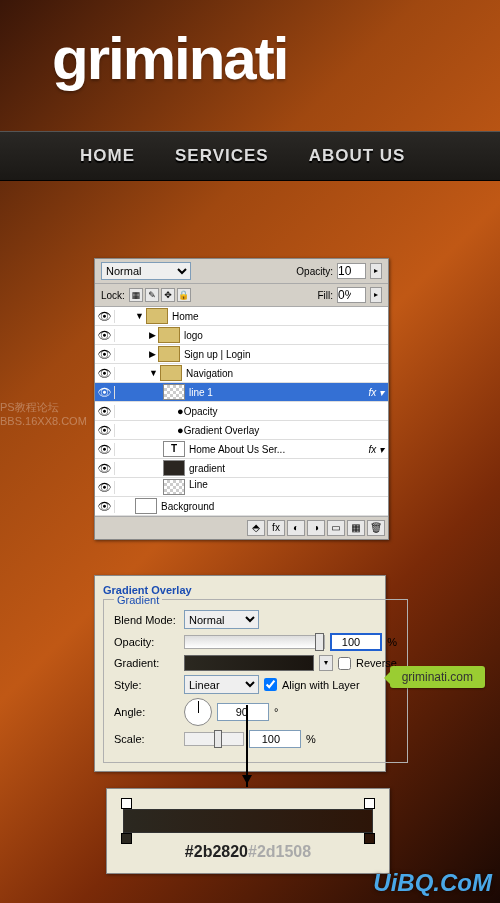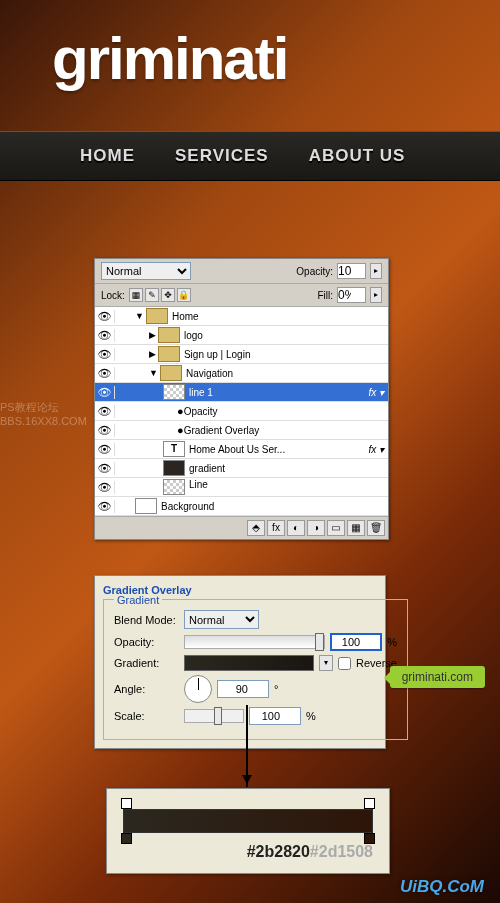--- a/index.html
+++ b/index.html
@@ -57,26 +57,26 @@
 .slider-mini .knob{position:absolute;left:50%;top:-3px;width:8px;height:18px;background:#e8e8e8;border:1px solid #666}
 .callout{position:absolute;right:15px;top:666px;background:#9acd32;color:#333;font-size:12px;padding:4px 12px;border-radius:3px;box-shadow:0 1px 2px rgba(0,0,0,0.4)}
 .callout::before{content:'';position:absolute;left:-12px;top:6px;border:6px solid transparent;border-right-color:#9acd32}
 .grad-editor{position:absolute;left:106px;top:788px;width:284px;background:#ece9d8;border:1px solid #888;padding:12px 16px;box-shadow:1px 1px 3px rgba(0,0,0,0.4)}
 .grad-bar{height:24px;background:linear-gradient(to right,#2b2820,#2d1508);border:1px solid #333;position:relative;margin:8px 0}
 .stop{position:absolute;width:11px;height:11px;background:#fff;border:1px solid #000}
 .stop.tl{top:-12px;left:-3px}
 .stop.tr{top:-12px;right:-3px}
 .stop.bl{bottom:-12px;left:-3px;background:#2b2820}
 .stop.br{bottom:-12px;right:-3px;background:#2d1508}
-.hex-row{display:flex;justify-content:flex-end;margin-top:10px}
+.hex-row{display:flex;justify-content:center;margin-top:10px}
 .hex-row span{font-size:16px;font-weight:bold;color:#222}
 .hex-row span.fade{color:#aaa}
 .arrow-line{position:absolute;left:246px;top:705px;width:2px;height:82px;background:#000}
 .arrow-line::after{content:'';position:absolute;bottom:-2px;left:-4px;border:5px solid transparent;border-top:9px solid #000}
-.wm2{position:absolute;right:16px;bottom:6px;color:#4aa8e8;font-size:17px;font-style:italic;font-weight:bold;text-shadow:0 0 4px rgba(0,0,0,0.6)}
+.wm2{position:absolute;right:8px;bottom:6px;color:#4aa8e8;font-size:24px;font-style:italic;font-weight:bold;text-shadow:0 0 4px rgba(0,0,0,0.6)}
 </style>
 </head>
 <body>
 
 <div class="logo-area">
   <h1>griminati</h1>
 </div>
 
 <nav class="nav">
   <a>HOME</a>
@@ -243,20 +243,26 @@
       <span>%</span>
     </div>
     <div class="gd-row">
       <label>Gradient:</label>
       <div class="grad-preview"></div>
       <span class="grad-dd">▾</span>
       <input type="checkbox" class="cb" style="">
       <span>Reverse</span>
     </div>
     <div class="gd-row">
+      <label>Style:</label>
+      <select class="gd-select"><option>Linear</option></select>
+      <input type="checkbox" class="cb" checked="" style="">
+      <span>Align with Layer</span>
+    </div>
+    <div class="gd-row">
       <label>Angle:</label>
       <div class="angle-dial"></div>
       <input class="gd-input" value="90" style="">
       <span>°</span>
     </div>
     <div class="gd-row">
       <label>Scale:</label>
       <div class="slider-mini">
           <div class="knob"></div>
         </div>

